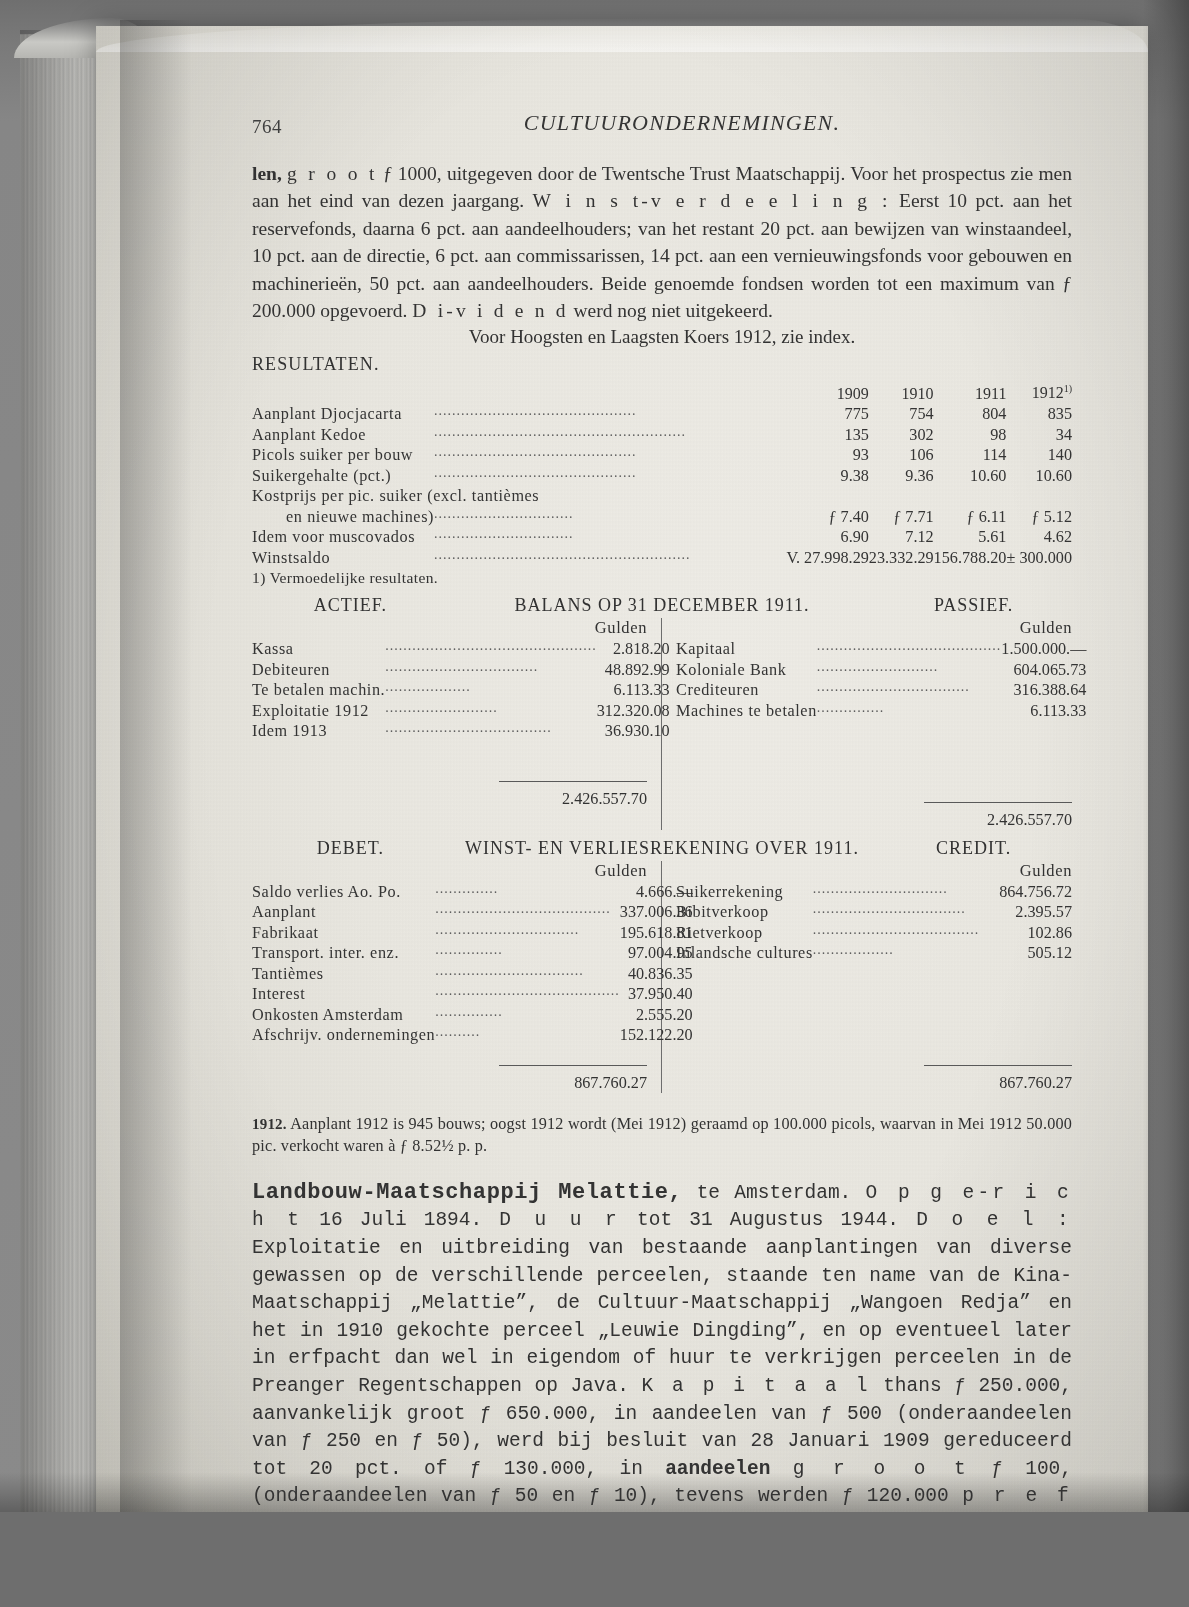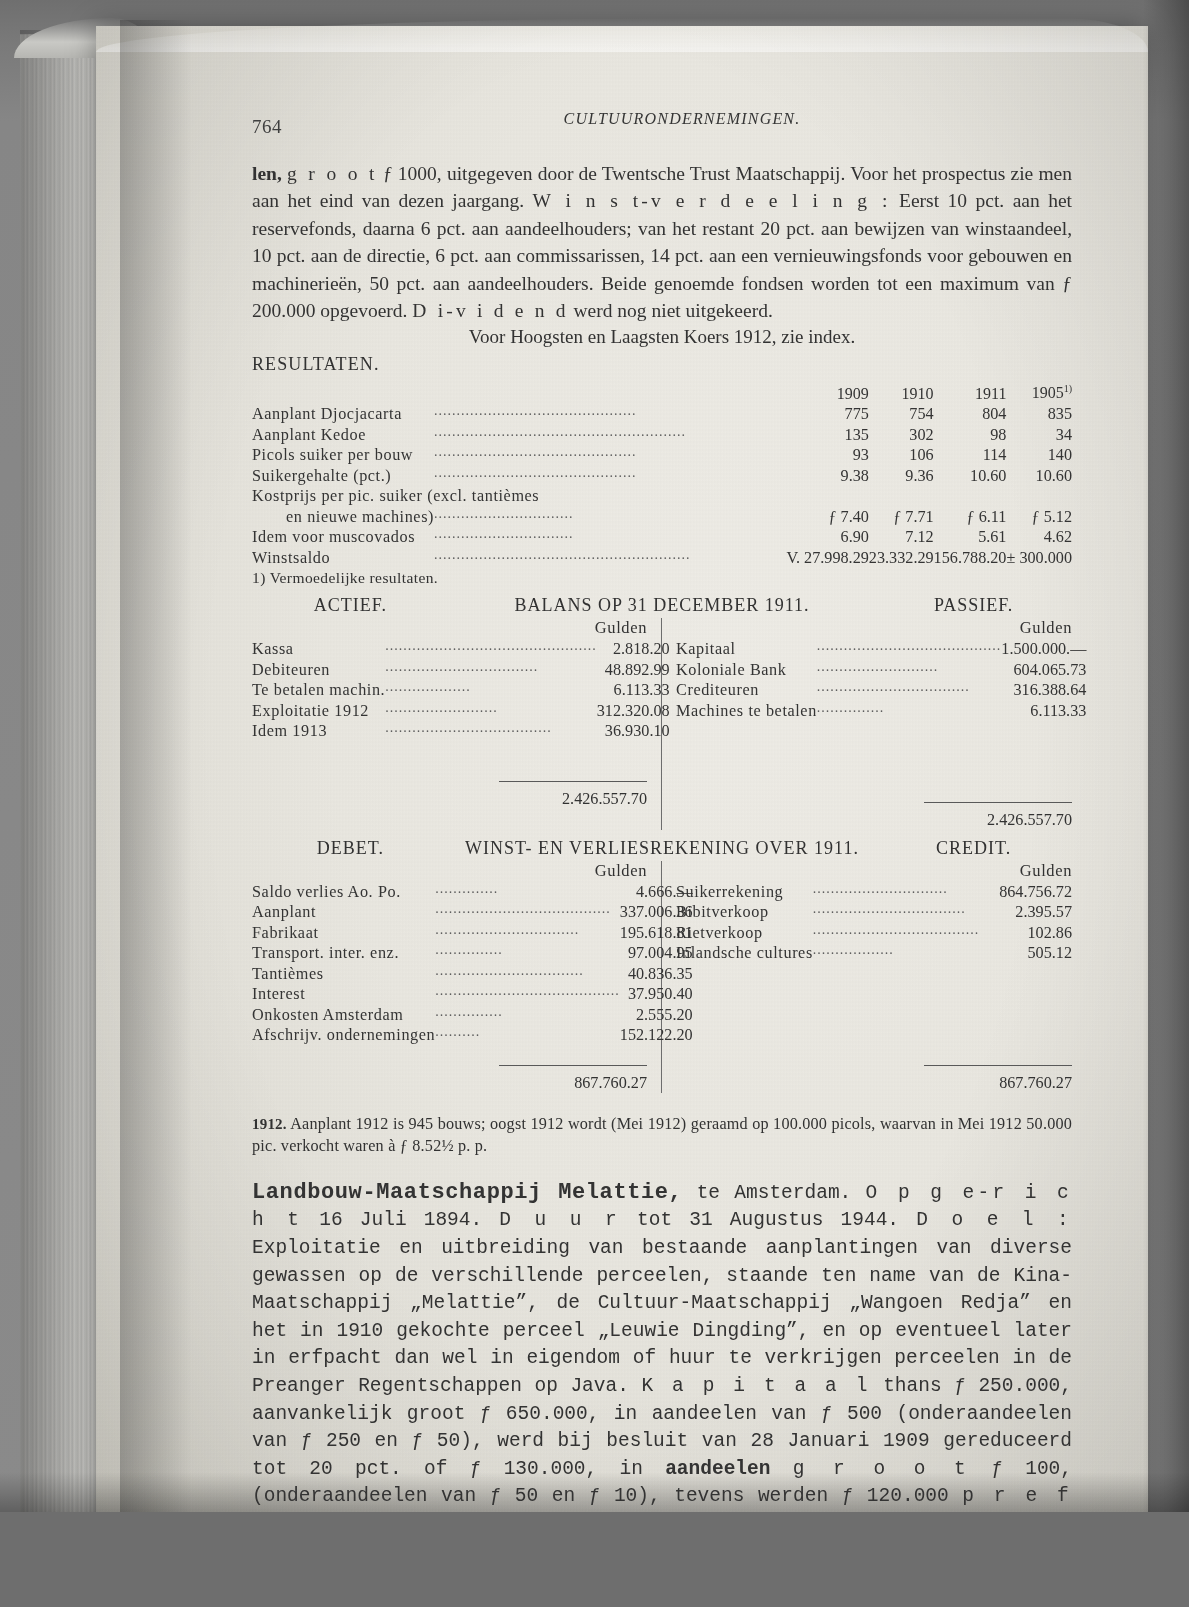--- a/index.html
+++ b/index.html
@@ -140,21 +140,21 @@
     font-size: 19px;
     letter-spacing: 0.5px;
     color: #3a3a3a;
   }
   .head-title {
     position: absolute;
     left: 0; right: 0;
     top: 0;
     text-align: center;
     font-style: italic;
-    font-size: 16px;
+    font-size: 22px;
     letter-spacing: 1.2px;
     color: #2f2f2f;
     padding-left: 40px;
   }
 
   p.body {
     margin: 0;
     font-size: 19.5px;
     line-height: 27.4px;
     text-align: justify;
@@ -300,21 +300,21 @@
     <div class="section-title">RESULTATEN.</div>
 
     <table class="fin">
       <tbody>
           <tr class="res-head">
         <td></td>
         <td></td>
         <td class="res-col">1909</td>
         <td class="res-col">1910</td>
         <td class="res-col">1911</td>
-        <td class="res-col"><span>1905</span><sup>1)</sup></td>
+        <td class="res-col"><span>1912</span><sup>1)</sup></td>
       </tr>
 
       <tr>
         <td class="lbl">Aanplant Djocjacarta</td>
         <td class="dots">.............................................</td>
         <td class="num">775</td>
         <td class="num">754</td>
         <td class="num">804</td>
         <td class="num">835</td>
       </tr>

